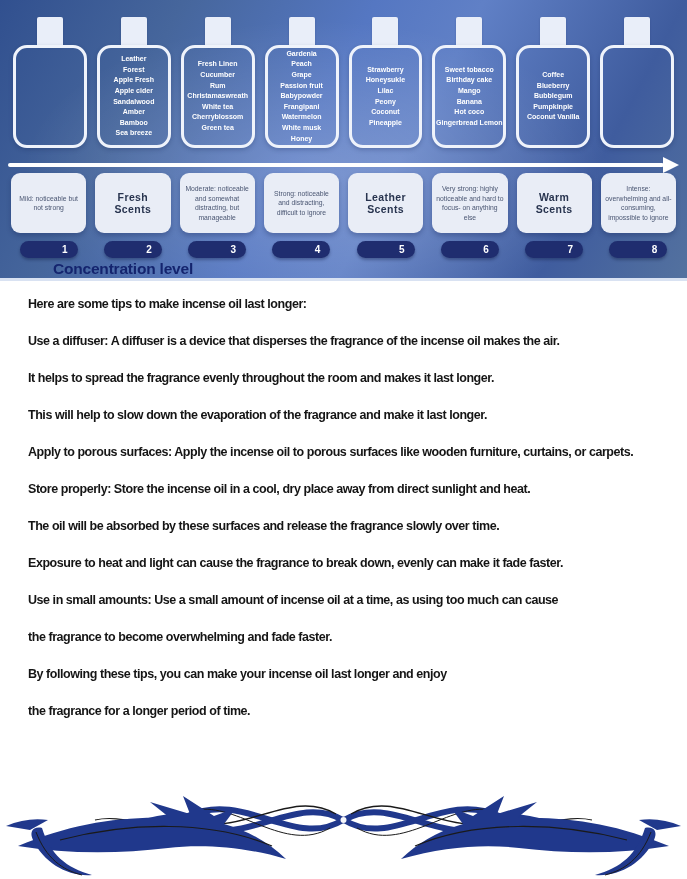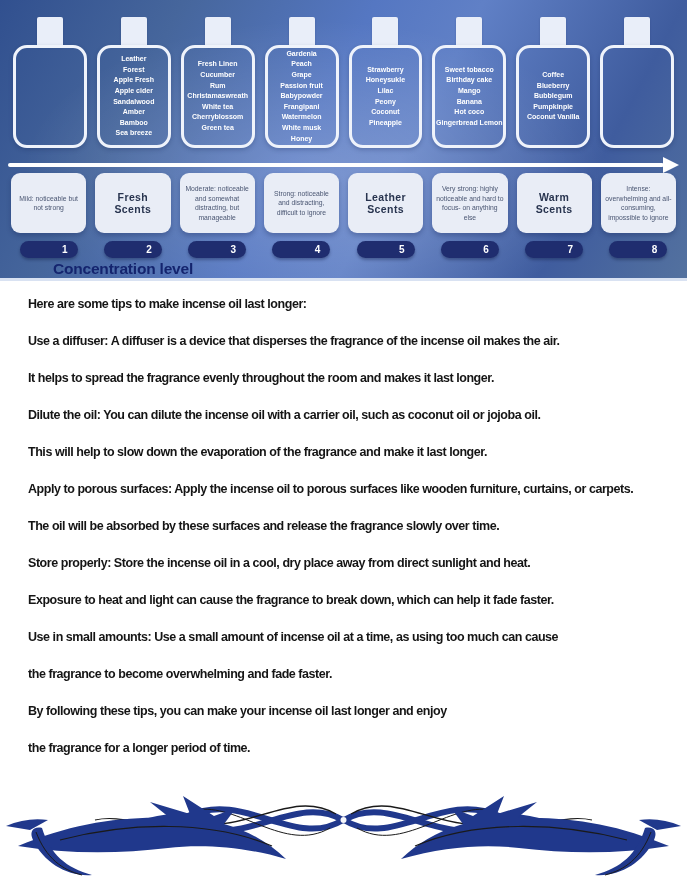--- a/index.html
+++ b/index.html
@@ -220,26 +220,25 @@
     </div>
 
     <div class="axis-label">Concentration level</div>
     <div class="banner-strip"></div>
   </div>
 
   <div class="tips">
     <p>Here are some tips to make incense oil last longer:</p>
     <p>Use a diffuser: A diffuser is a device that disperses the fragrance of the incense oil makes the air.</p>
     <p>It helps to spread the fragrance evenly throughout the room and makes it last longer.</p>
-    <p>Dilute the oil: You can dilute the incense oil with a carrier oil, such as coconut oil or jojoba oil.</p>
     <p>This will help to slow down the evaporation of the fragrance and make it last longer.</p>
     <p>Apply to porous surfaces: Apply the incense oil to porous surfaces like wooden furniture, curtains, or carpets.</p>
+    <p>Store properly: Store the incense oil in a cool, dry place away from direct sunlight and heat.</p>
     <p>The oil will be absorbed by these surfaces and release the fragrance slowly over time.</p>
-    <p>Store properly: Store the incense oil in a cool, dry place away from direct sunlight and heat.</p>
-    <p>Exposure to heat and light can cause the fragrance to break down, which can help it fade faster.</p>
+    <p>Exposure to heat and light can cause the fragrance to break down, evenly can make it fade faster.</p>
     <p>Use in small amounts: Use a small amount of incense oil at a time, as using too much can cause</p>
     <p>the fragrance to become overwhelming and fade faster.</p>
     <p>By following these tips, you can make your incense oil last longer and enjoy</p>
     <p>the fragrance for a longer period of time.</p>
   </div>
 
   <svg class="flourish" viewBox="0 0 687 117" xmlns="http://www.w3.org/2000/svg">
     <defs>
       <g id="halfL">
 

